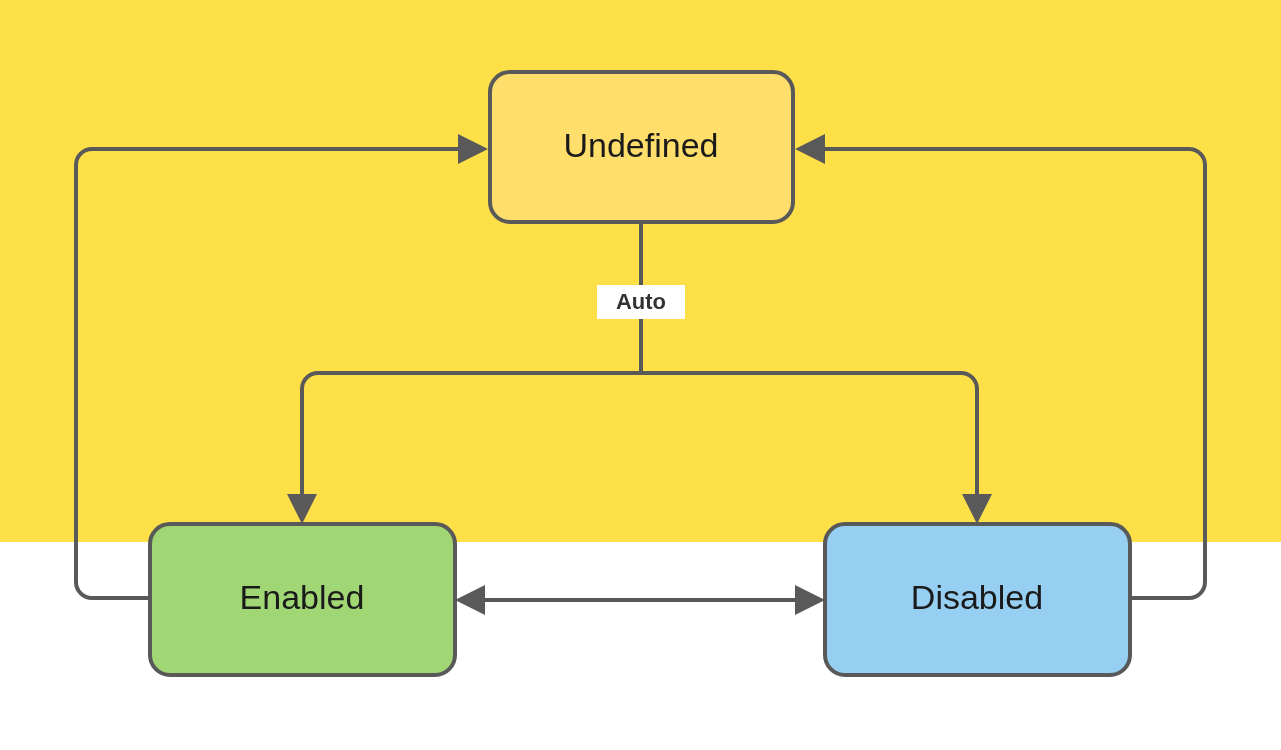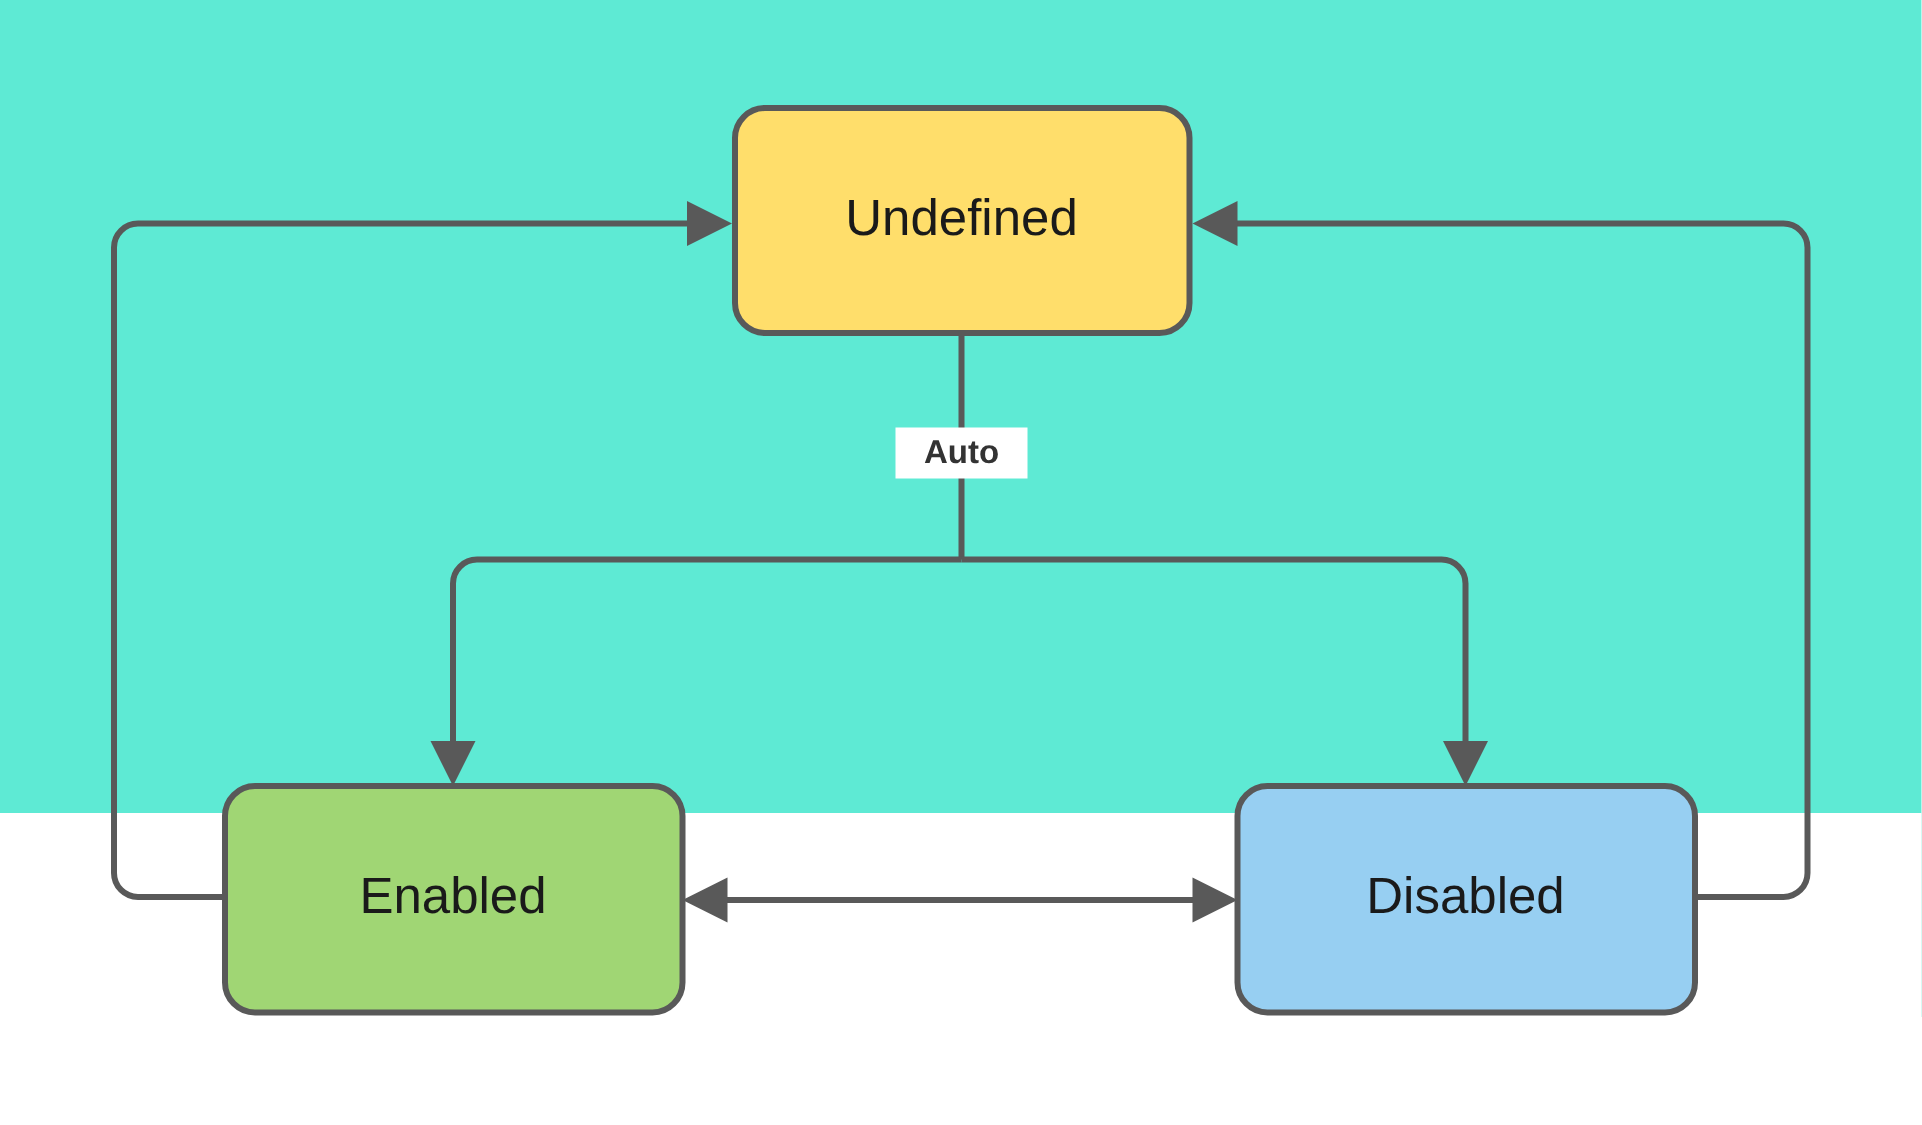--- a/index.html
+++ b/index.html
@@ -10,21 +10,21 @@
   body {
     width: 1281px;
     height: 750px;
     font-family: "Liberation Sans", sans-serif;
     overflow: hidden;
   }
   #diagram-root {
     position: relative;
     width: 1281px;
     height: 542px;
-    background: #5eead4;
+    background: #fde047;
     text-align: right;
   }
   #diagram-svg {
     position: absolute;
     top: 0;
     left: 0;
     width: 1281px;
     height: 750px;
   }
   .node-label {

